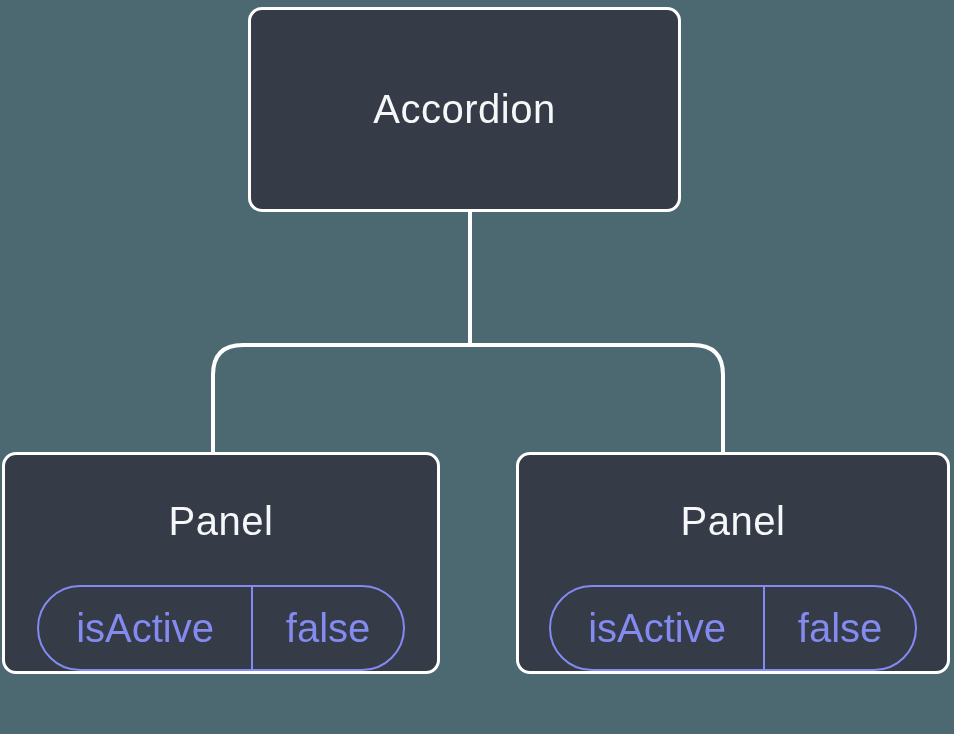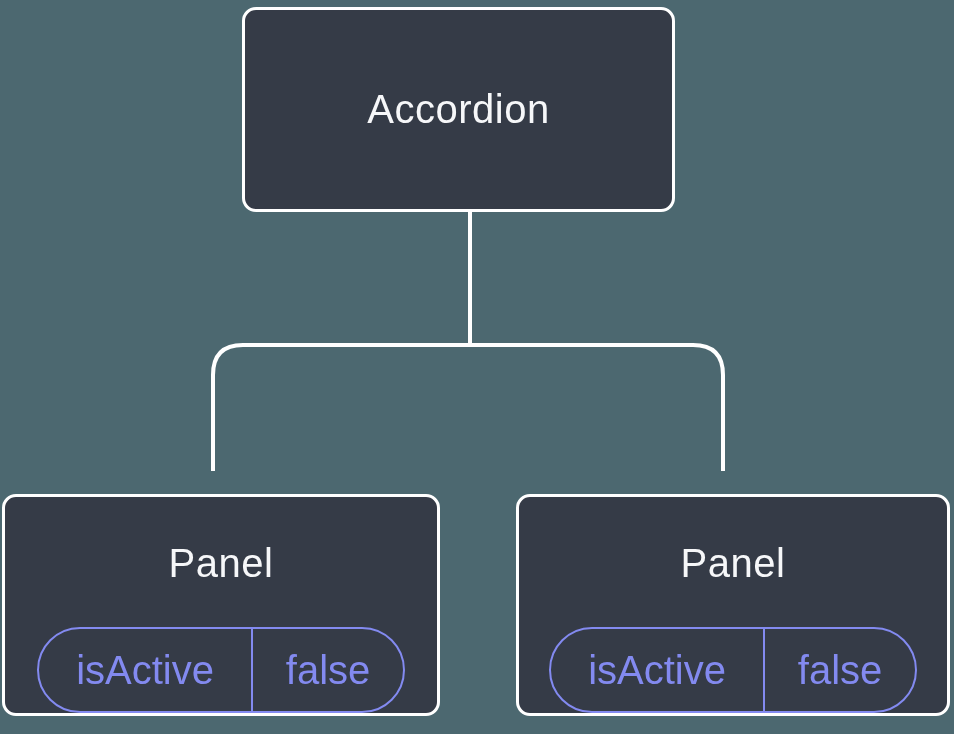--- a/index.html
+++ b/index.html
@@ -24,32 +24,32 @@
 
   .node{
     position:absolute;
     background:var(--node-fill);
     border:3px solid var(--node-border);
     border-radius:14px;
     box-sizing:border-box;
     color:var(--node-text);
   }
   .node-root{
-    left:242px;top:7px;width:433px;height:205px;
+    left:248px;top:7px;width:433px;height:205px;
     display:flex;align-items:center;justify-content:center;
   }
   .node-title{
     font-size:40px;
     font-weight:500;
     letter-spacing:0.5px;
     color:var(--node-text);
     text-align:center;
   }
   .node-panel{
-    top:494px;height:222px;
+    top:452px;height:222px;
     display:flex;flex-direction:column;align-items:center;
   }
   .node-panel-left{left:2px;width:438px;}
   .node-panel-right{left:516px;width:434px;}
   .node-panel .node-title{
     margin-top:42px;
     line-height:48px;
   }
   .state-pill{
     margin-top:40px;

